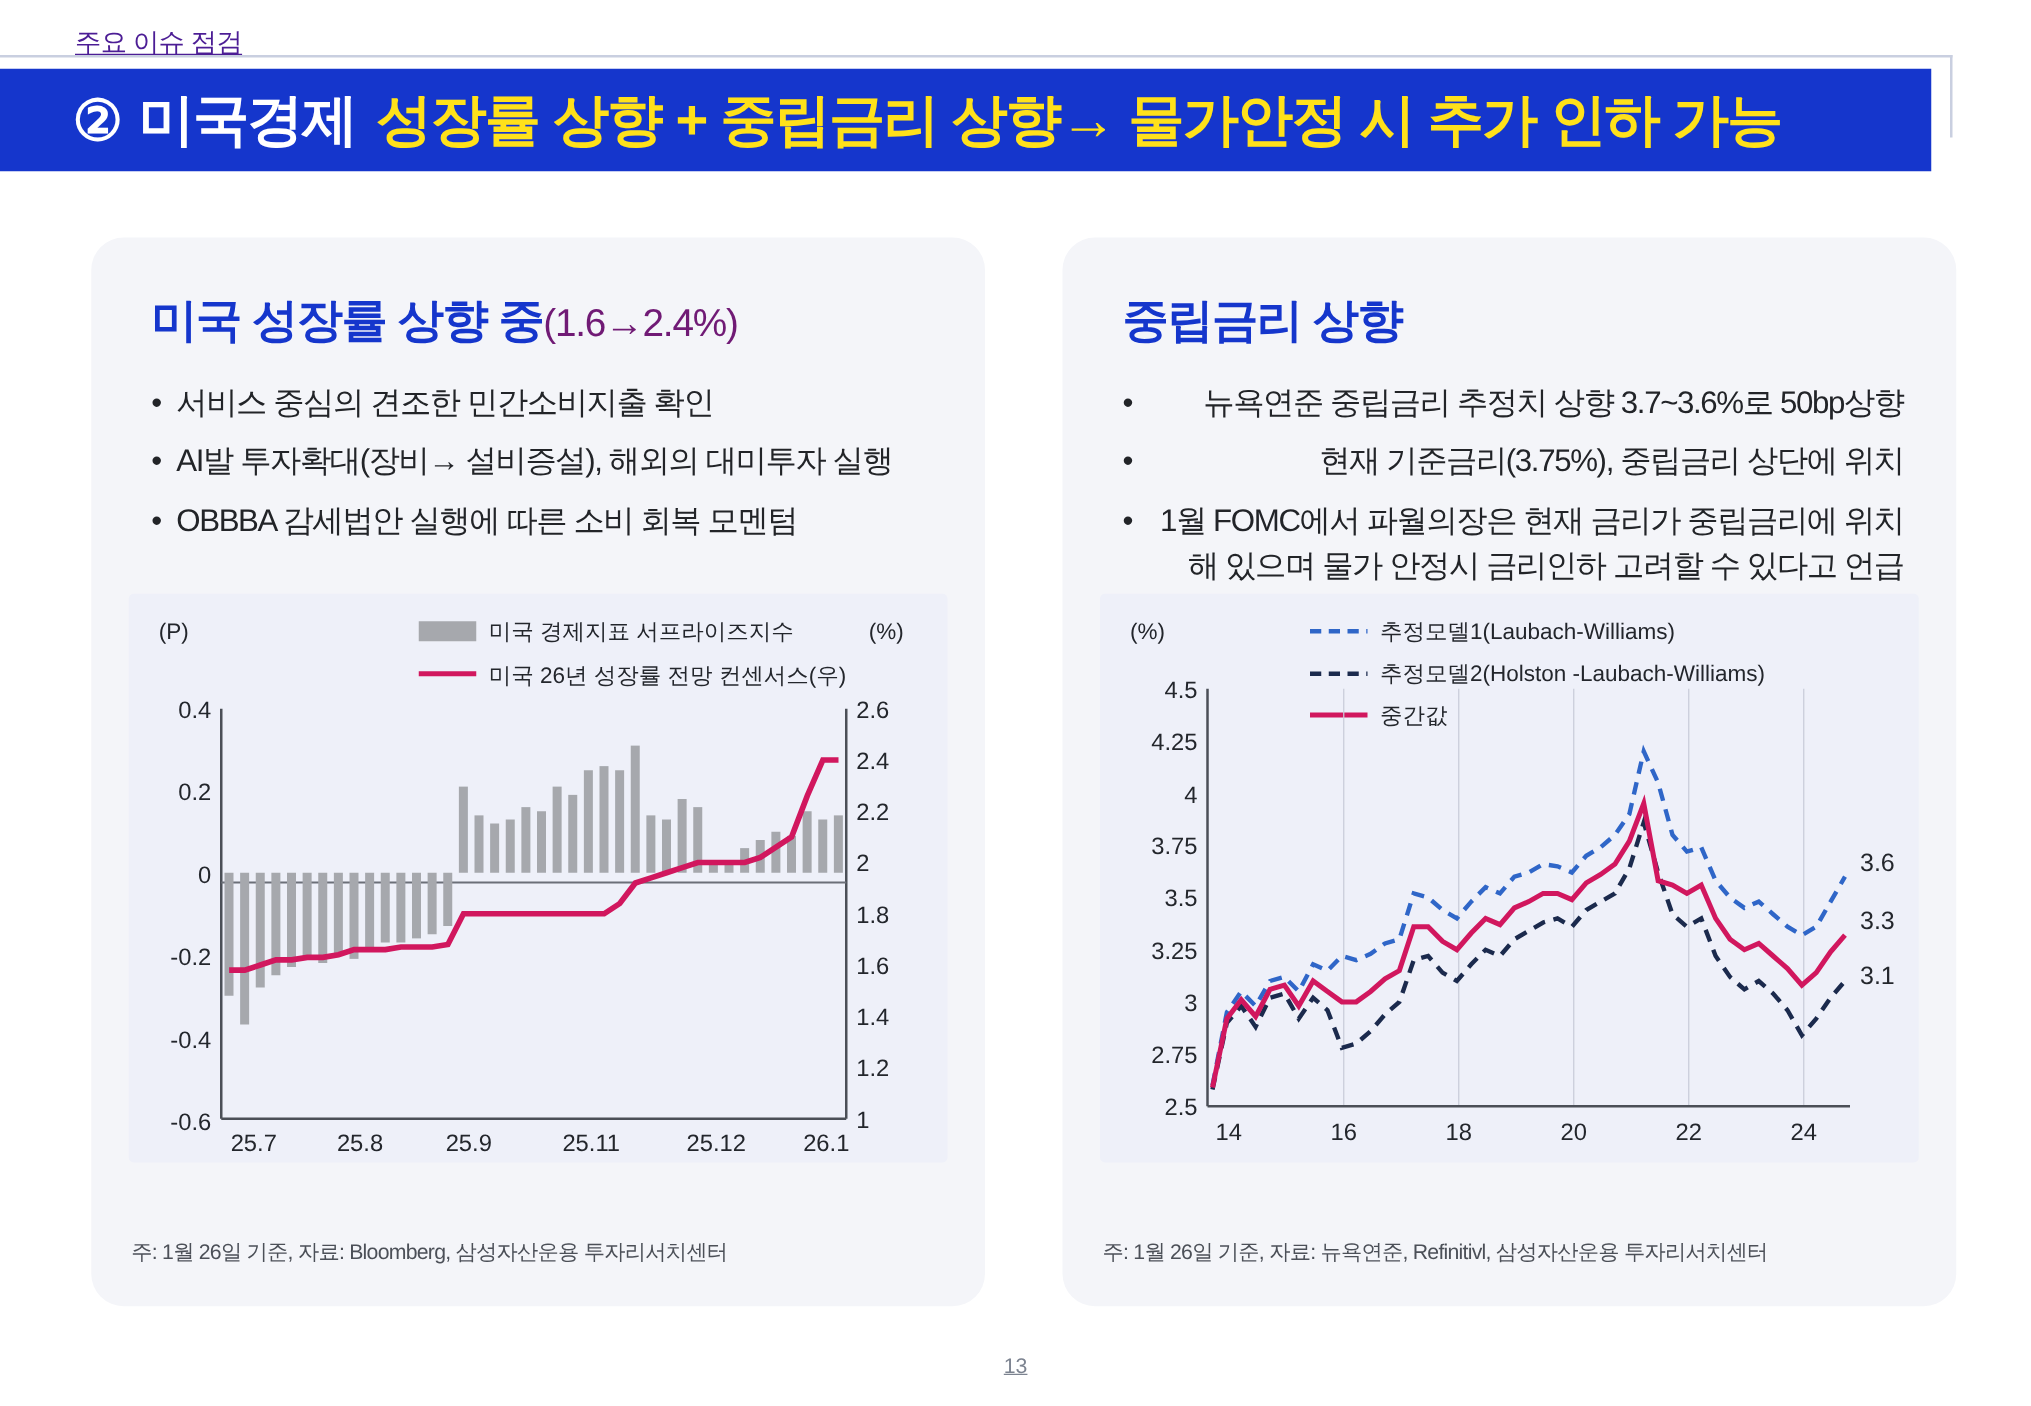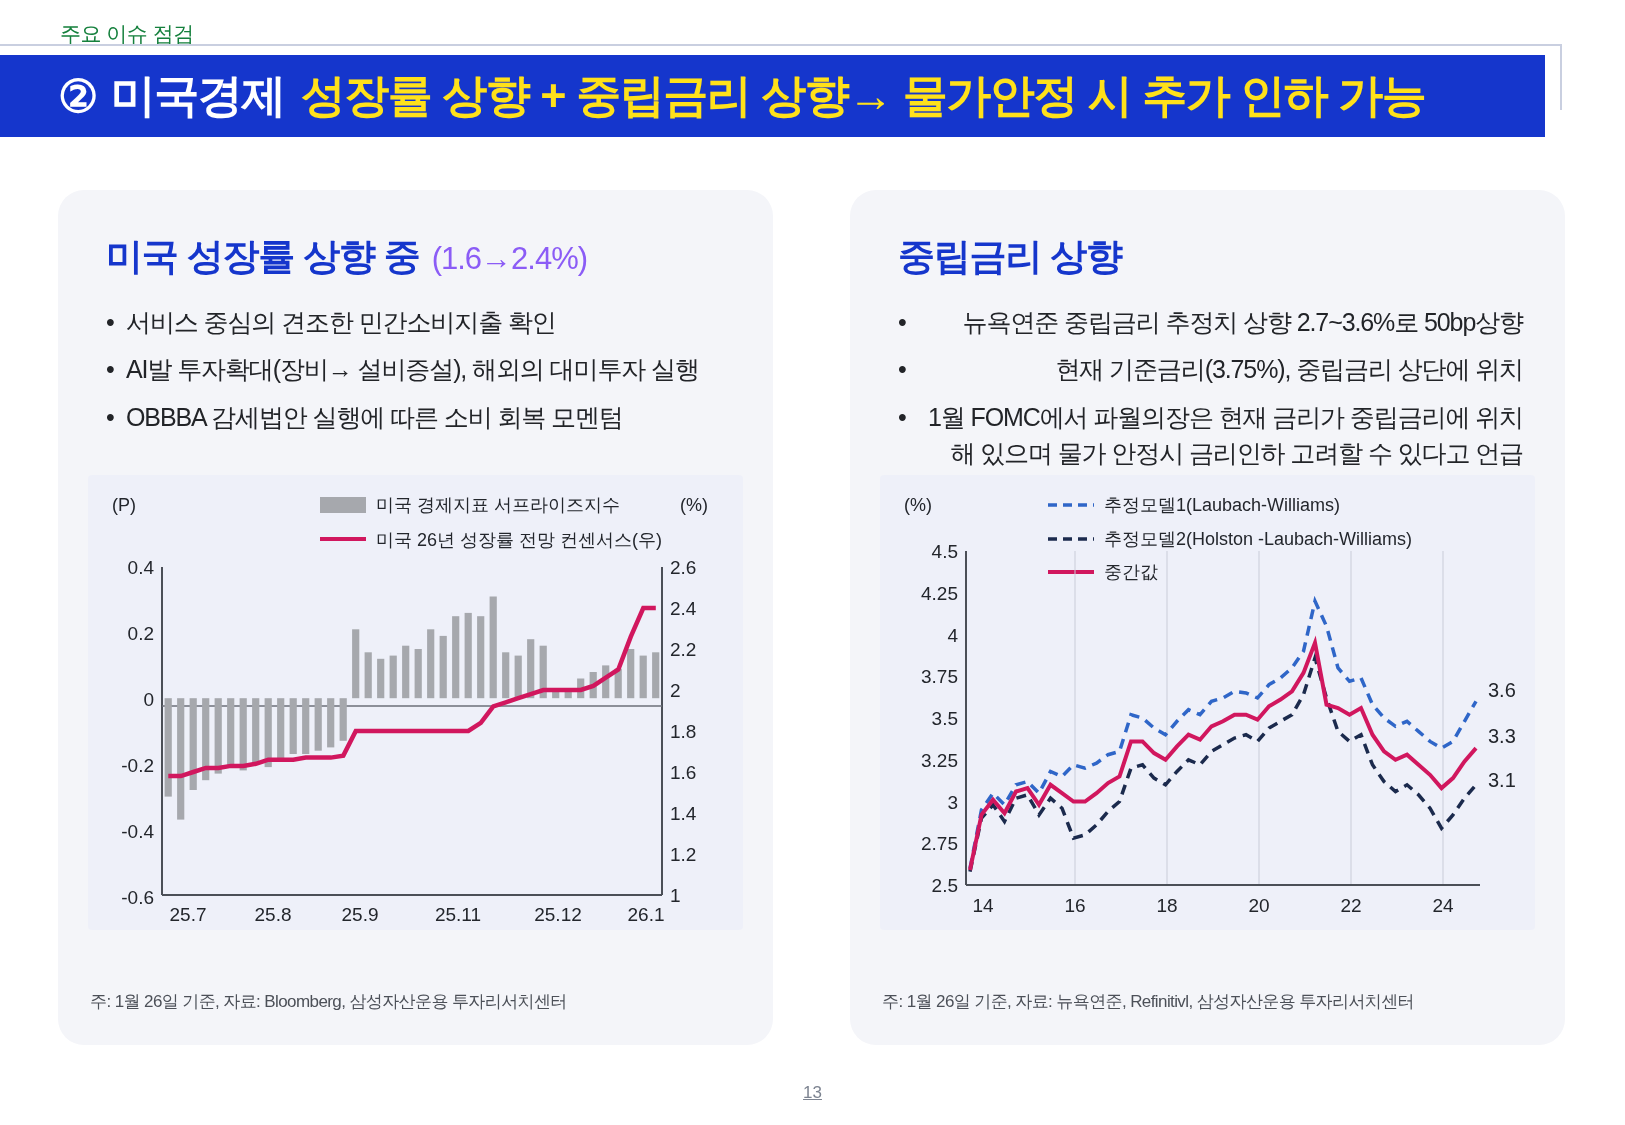--- a/index.html
+++ b/index.html
@@ -15,22 +15,23 @@
     position: relative;
     overflow: hidden;
   }
 
   
   .eyebrow {
     position: absolute;
     left: 60px;
     top: 20px;
     font-size: 21px;
-    color: #15803d;
+    color: #4c1d95;
     letter-spacing: -0.5px;
+    text-decoration: underline;
   }
   .title-bar {
     position: absolute;
     left: 0;
     top: 55px;
     width: 1545px;
     height: 82px;
     background: #1536cc;
     display: flex;
     align-items: center;
@@ -66,38 +67,37 @@
 
   
   .panel {
     position: absolute;
     top: 190px;
     width: 715px;
     height: 855px;
     background: #f4f5f9;
     border-radius: 26px;
   }
-  .panel.left { left: 58px; }
+  .panel.left { left: 73px; }
   .panel.right { left: 850px; text-align: right; }
 
   .panel-head {
     padding: 42px 0 0 48px;
     display: flex;
     align-items: baseline;
   }
   .panel-title {
     color: #1536cc;
     font-size: 37px;
     font-weight: bold;
     letter-spacing: -1.2px;
   }
   .panel-sub {
-    color: #8b5cf6;
+    color: #701a75;
     font-size: 31px;
-    margin-left: 12px;
     letter-spacing: -1px;
   }
 
   .bullets {
     margin: 22px 0 0 0;
     padding: 0 42px 0 48px;
     list-style: none;
   }
   .bullets li {
     font-size: 25px;
@@ -262,21 +262,21 @@
     </svg>
   </div>
   <div class="chart-note">주: 1월 26일 기준,  자료: Bloomberg, 삼성자산운용 투자리서치센터</div>
 </div>
 
 <div class="panel right">
   <div class="panel-head">
     <span class="panel-title">중립금리 상향</span>
   </div>
   <ul class="bullets">
-    <li>뉴욕연준 중립금리 추정치 상향 2.7~3.6%로 50bp상향</li>
+    <li>뉴욕연준 중립금리 추정치 상향 3.7~3.6%로 50bp상향</li>
     <li>현재 기준금리(3.75%), 중립금리 상단에 위치</li>
     <li>1월 FOMC에서 파월의장은 현재 금리가 중립금리에 위치해 있으며 물가 안정시 금리인하 고려할 수 있다고 언급</li>
   </ul>
 
   <div class="chart-box">
     <svg width="655" height="455" viewBox="0 0 655 455">
       <text class="axis-label" x="24" y="36">(%)</text>
 
       <line x1="168" y1="30" x2="214" y2="30" stroke="#2f66c8" stroke-width="3.5" stroke-dasharray="9 6"></line>
       <text class="legend-label" x="224" y="36">추정모델1(Laubach-Williams)</text>

